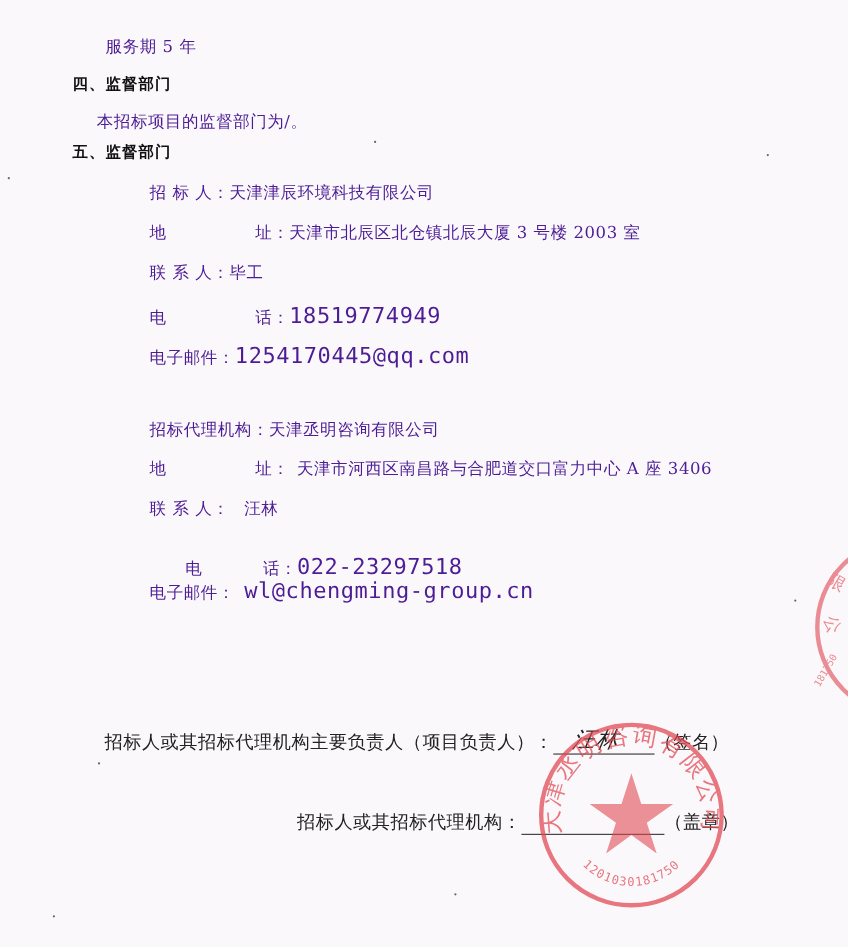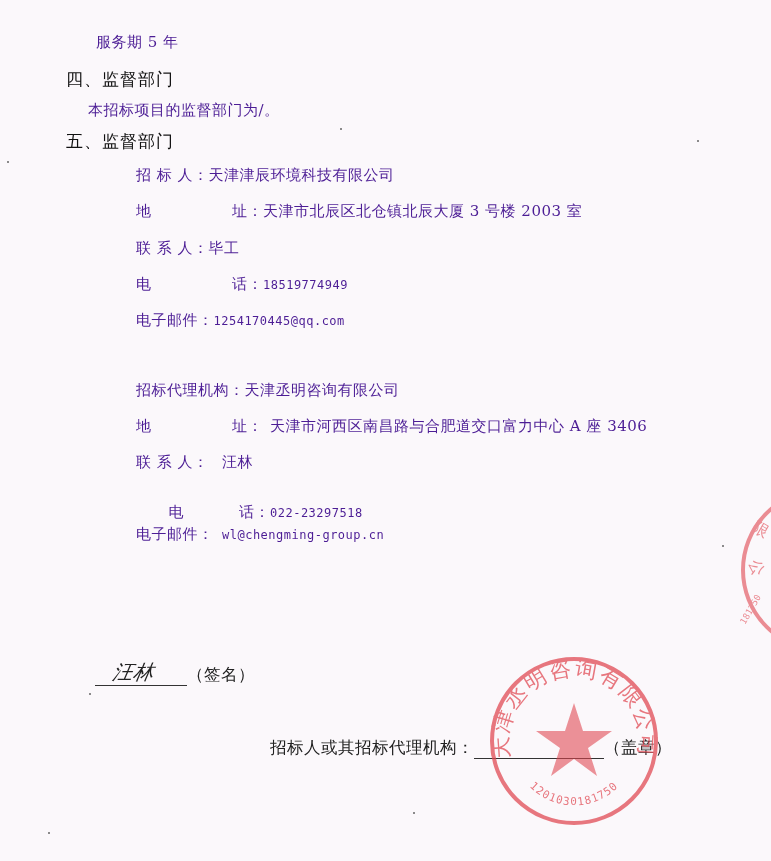--- a/index.html
+++ b/index.html
@@ -4,23 +4,23 @@
 <style>
   html, body { margin:0; padding:0; }
   body {
     width:771px; height:861px; position:relative; overflow:hidden;
     background:#fbf8fb;
     font-family: "DejaVu Serif", "Liberation Serif", serif;
     color:#2a2a2a;
   }
   .abs { position:absolute; white-space:nowrap; }
   .body-text { font-size:15px; letter-spacing:0.5px; color:#4c1d95; }
-  .heading { font-size:17px; font-weight:normal; color:#111; font-family:"DejaVu Sans", "Liberation Sans", sans-serif; letter-spacing:1px; }
+  .heading { font-size:14px; font-weight:bold; color:#111; font-family:"DejaVu Sans", "Liberation Sans", sans-serif; letter-spacing:1px; }
   .lbl { display:inline-block;margin-left:48px; }
-  .mono { font-family: "DejaVu Sans Mono", "Liberation Mono", monospace; font-size:12px; }
+  .mono { font-family: "DejaVu Sans Mono", "Liberation Mono", monospace; font-size:20px; }
   .sig-line { font-size:16.5px; color:#222; letter-spacing:0.5px; }
   .underline { display:inline-block; border-bottom:1px solid #333; vertical-align:bottom; }
   .speck { position:absolute; width:2px; height:2px; background:#666; border-radius:50%; }
 </style>
 </head>
 <body>
 
 <div>
 
   <div class="abs body-text" style="left:96px; top:33px;">服务期 5 年</div>
@@ -56,21 +56,21 @@
     <span class="lbl" style="width:86px;">联 系 人：</span><span>汪林</span>
   </div>
   <div class="abs body-text" style="left:88px; top:503px;text-align:right;">
     <span class="lbl" style="width:48px;">电</span><span class="lbl" style="width:38px;">话：</span><span class="mono">022-23297518</span>
   </div>
   <div class="abs body-text" style="left:88px; top:525px;">
     <span class="lbl" style="width:86px;">电子邮件：</span><span class="mono">wl@chengming-group.cn</span>
   </div>
 
   <div class="abs sig-line" style="left:95px; top:663px;">
-    <span class="underline" style="width:92px; height:22px; position:relative;"><span style="position:absolute; left:18px; top:-4px; font-family:'DejaVu Sans', sans-serif; font-style:italic; font-size:20px; color:#222; transform:skewX(-10deg);">汪林</span></span><span>（签名）</span>
+    <span>招标人或其招标代理机构主要负责人（项目负责人）：</span><span class="underline" style="width:92px; height:22px; position:relative;"><span style="position:absolute; left:18px; top:-4px; font-family:'DejaVu Sans', sans-serif; font-style:italic; font-size:20px; color:#222; transform:skewX(-10deg);">汪林</span></span><span>（签名）</span>
   </div>
 
   <div class="abs sig-line" style="left:270px; top:737px;">
     <span>招标人或其招标代理机构：</span><span class="underline" style="width:130px; height:20px;"></span><span>（盖章）</span>
   </div>
 
   <svg class="abs" style="left:488px; top:655px; opacity:0.72;" width="172" height="172" viewBox="0 0 172 172">
     <defs>
       <path id="sealArc" d="M 28 118 A 66 66 0 1 1 144 118"></path>
       <path id="sealNum" d="M 40 130 A 62 62 0 0 0 132 130"></path>

